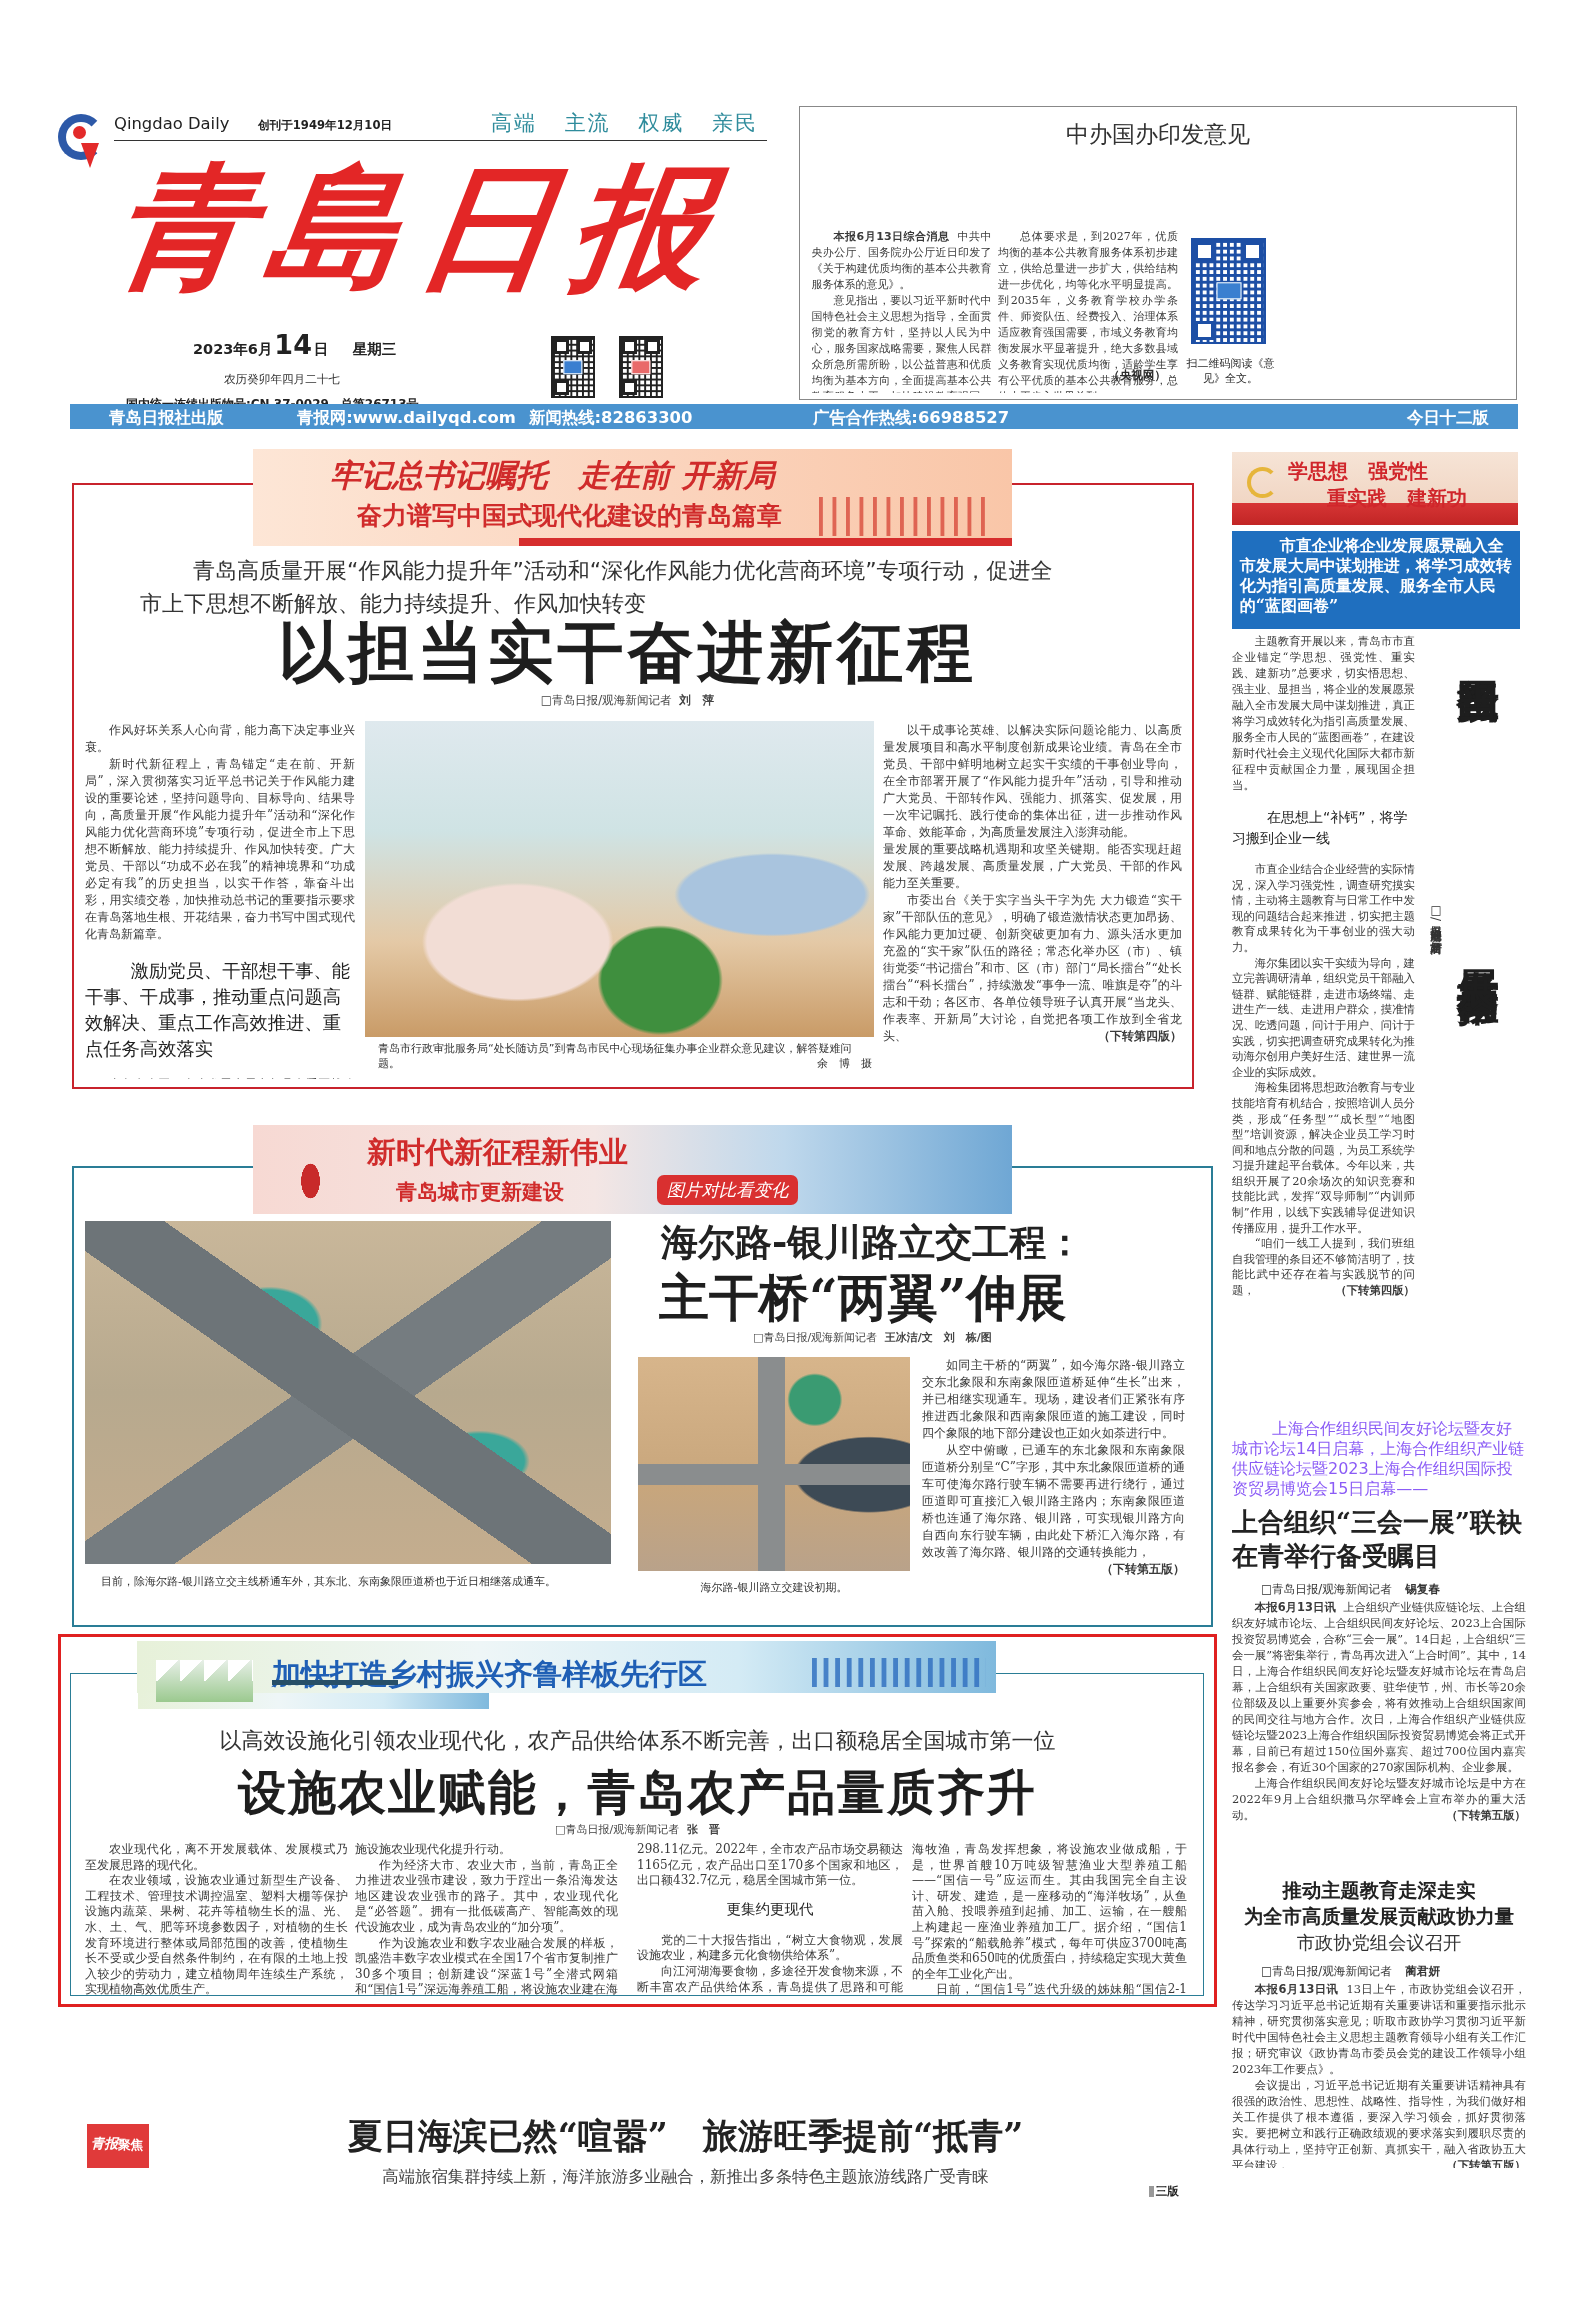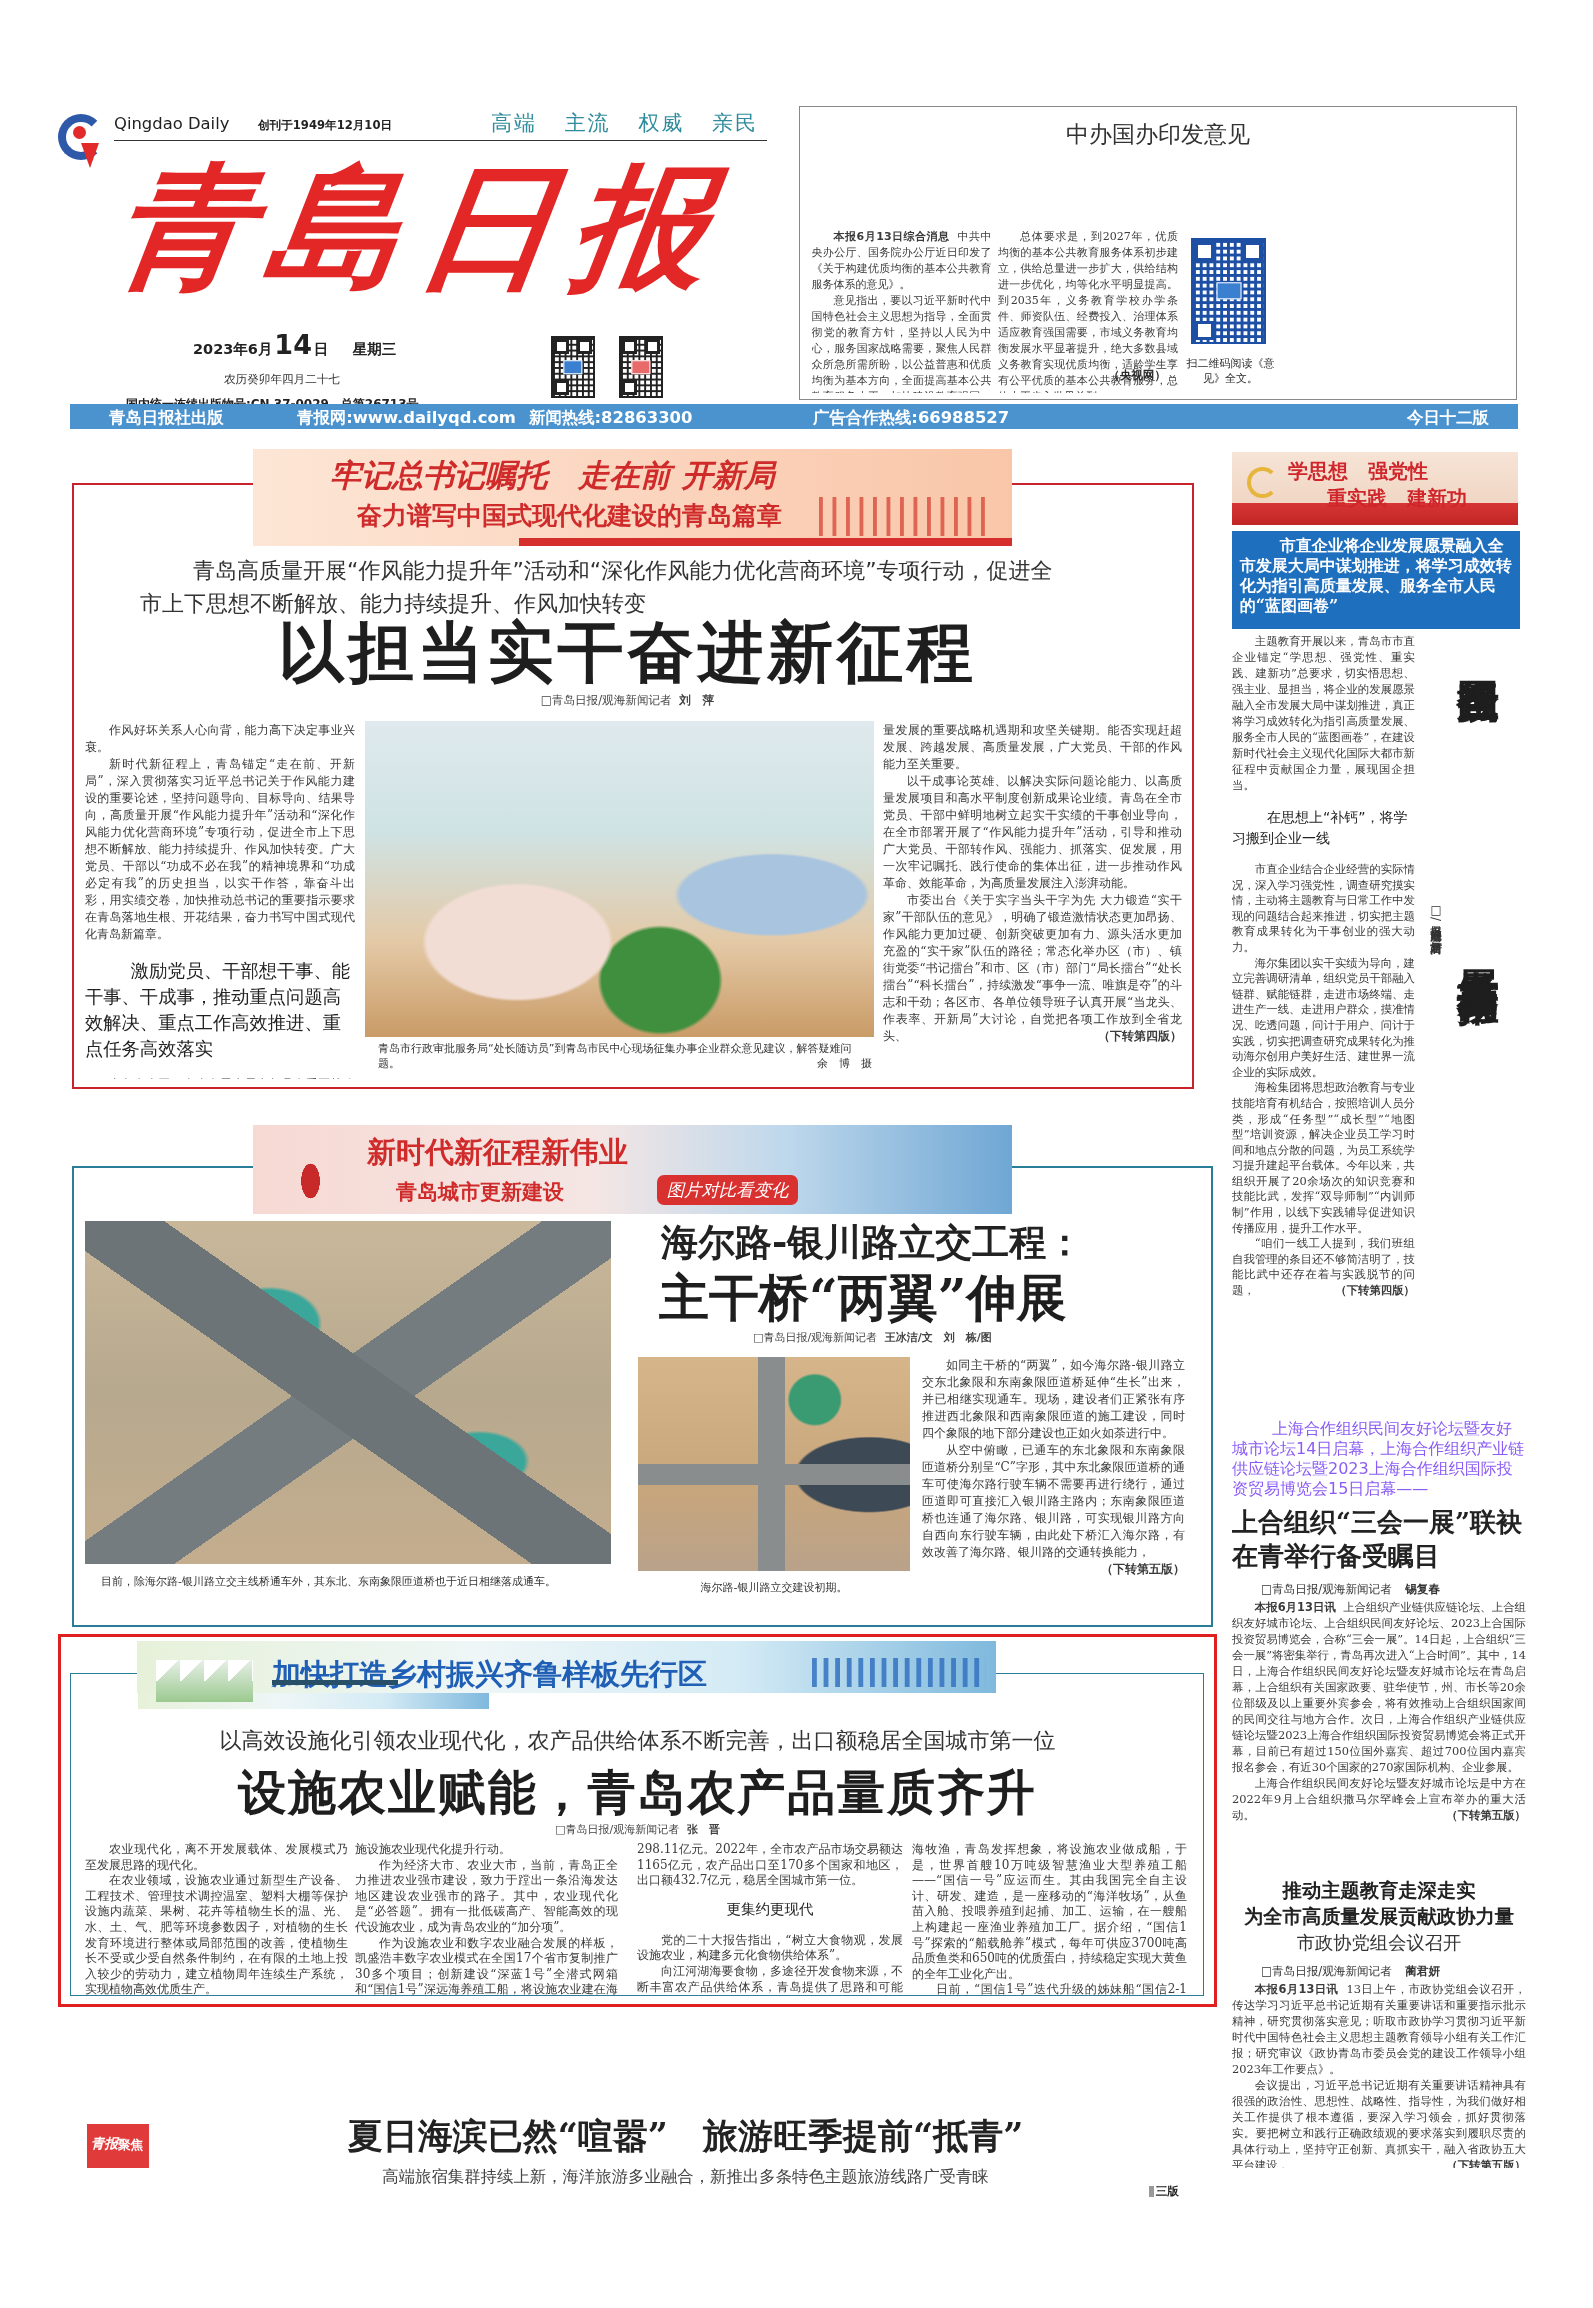--- a/index.html
+++ b/index.html
@@ -157,22 +157,22 @@
   <p class="body">新时代新征程上，青岛锚定“走在前、开新局”，深入贯彻落实习近平总书记关于作风能力建设的重要论述，坚持问题导向、目标导向、结果导向，高质量开展“作风能力提升年”活动和“深化作风能力优化营商环境”专项行动，促进全市上下思想不断解放、能力持续提升、作风加快转变。广大党员、干部以“功成不必在我”的精神境界和“功成必定有我”的历史担当，以实干作答，靠奋斗出彩，用实绩交卷，加快推动总书记的重要指示要求在青岛落地生根、开花结果，奋力书写中国式现代化青岛新篇章。</p>
   <div class="sans" style="margin-top:15.4px;font-size:18.3px;line-height:26px;text-indent:2.5em;color:#222;">激励党员、干部想干事、能干事、干成事，推动重点问题高效解决、重点工作高效推进、重点任务高效落实</div>
   <p class="body" style="margin-top:13.5px;">青岛在全国、全省发展大局中都具有重要战略地位，当前正处于城市转型升级、实现高质</p>
 </div>
 <div class="photo photo-office" style="left:365px;top:721px;width:509px;height:316px;"></div>
 <div class="abs caption" style="left:378px;top:1041px;width:494px;font-size:11px;line-height:15.4px;">
   <span style="text-indent:2em;display:inline;">青岛市行政审批服务局“处长随访员”到青岛市民中心现场征集办事企业群众意见建议，解答疑难问题。</span>
   <span style="float:right;">余　博　摄</span>
 </div>
 <div class="col" style="left:883px;top:722px;width:299px;height:357px;">
+  <p class="body">以干成事论英雄、以解决实际问题论能力、以高质量发展项目和高水平制度创新成果论业绩。青岛在全市党员、干部中鲜明地树立起实干实绩的干事创业导向，在全市部署开展了“作风能力提升年”活动，引导和推动广大党员、干部转作风、强能力、抓落实、促发展，用一次牢记嘱托、践行使命的集体出征，进一步推动作风革命、效能革命，为高质量发展注入澎湃动能。</p>
   <p class="body noind">量发展的重要战略机遇期和攻坚关键期。能否实现赶超发展、跨越发展、高质量发展，广大党员、干部的作风能力至关重要。</p>
-  <p class="body">以干成事论英雄、以解决实际问题论能力、以高质量发展项目和高水平制度创新成果论业绩。青岛在全市党员、干部中鲜明地树立起实干实绩的干事创业导向，在全市部署开展了“作风能力提升年”活动，引导和推动广大党员、干部转作风、强能力、抓落实、促发展，用一次牢记嘱托、践行使命的集体出征，进一步推动作风革命、效能革命，为高质量发展注入澎湃动能。</p>
   <p class="body"><span>市委出台《关于实字当头干字为先 大力锻造“实干家”干部队伍的意见》，明确了锻造激情状态更加昂扬、作风能力更加过硬、创新突破更加有力、源头活水更加充盈的“实干家”队伍的路径；常态化举办区（市）、镇街党委“书记擂台”和市、区（市）部门“局长擂台”“处长擂台”“科长擂台”，持续激发“事争一流、唯旗是夺”的斗志和干劲；各区市、各单位领导班子认真开展“当龙头、作表率、开新局”大讨论，自觉把各项工作放到全省龙头、</span><span class="cont">（下转第四版）</span></p>
 </div>
 
 <div class="abs" style="left:72px;top:1166px;width:1141px;height:461px;border:2.9px solid #2a7d96;"></div>
 <div class="abs banner-blue" style="left:253px;top:1125px;width:759px;height:89px;">
   <div style="position:absolute;left:43px;top:29px;width:29px;height:54px;background:radial-gradient(ellipse at center,#c82a2a 0 45%,transparent 46%);"></div>
   <div class="serif b" style="position:absolute;left:114px;top:7.7px;font-size:29px;color:#d02b2b;">新时代新征程新伟业</div>
   <div class="sans b" style="position:absolute;left:143px;top:53px;font-size:21px;color:#d02b2b;">青岛城市更新建设</div>
   <div class="serif" style="position:absolute;left:404px;top:50px;font-size:17.4px;color:#fff;background:#d93030;padding:2.9px 9.7px;border-radius:7px;font-style:italic;">图片对比看变化</div>
 </div>

